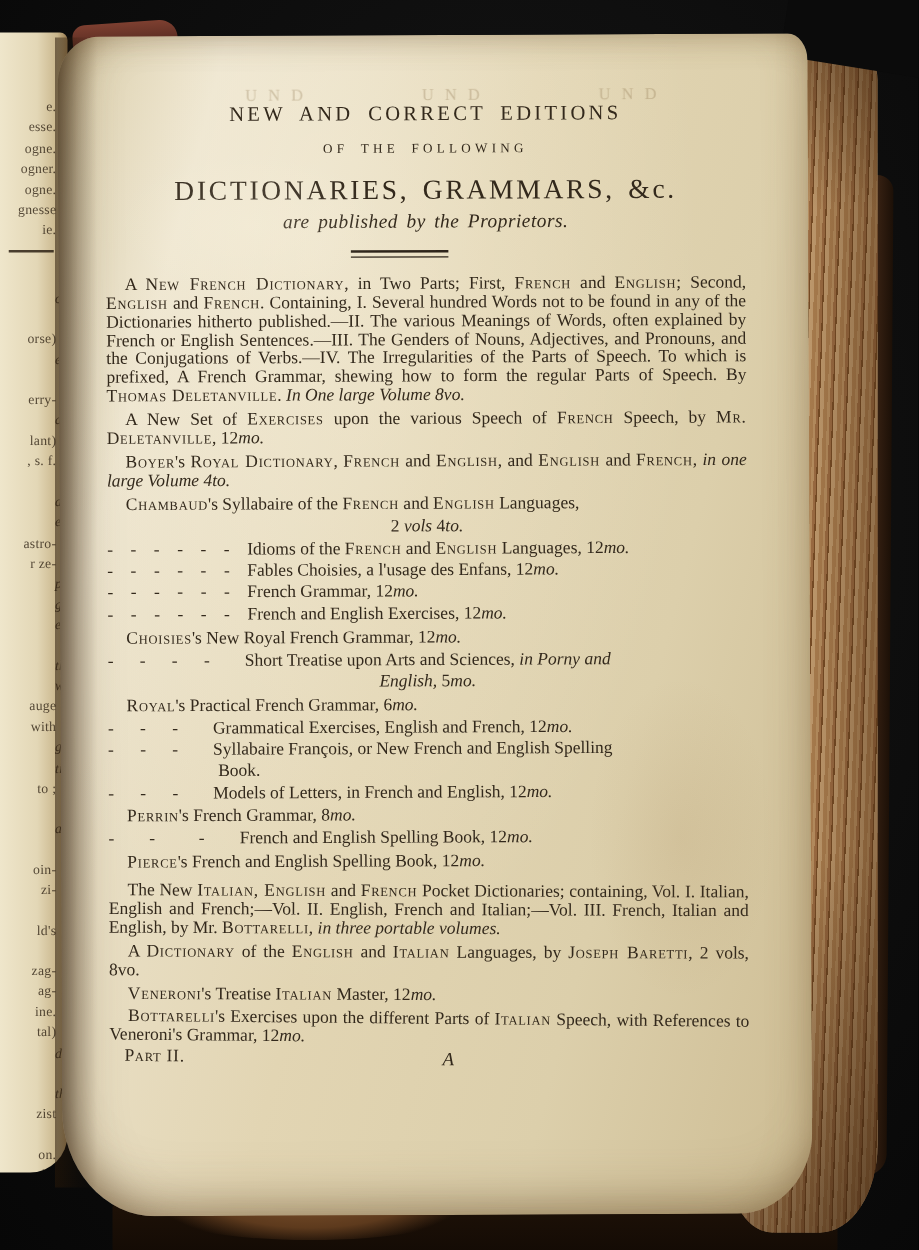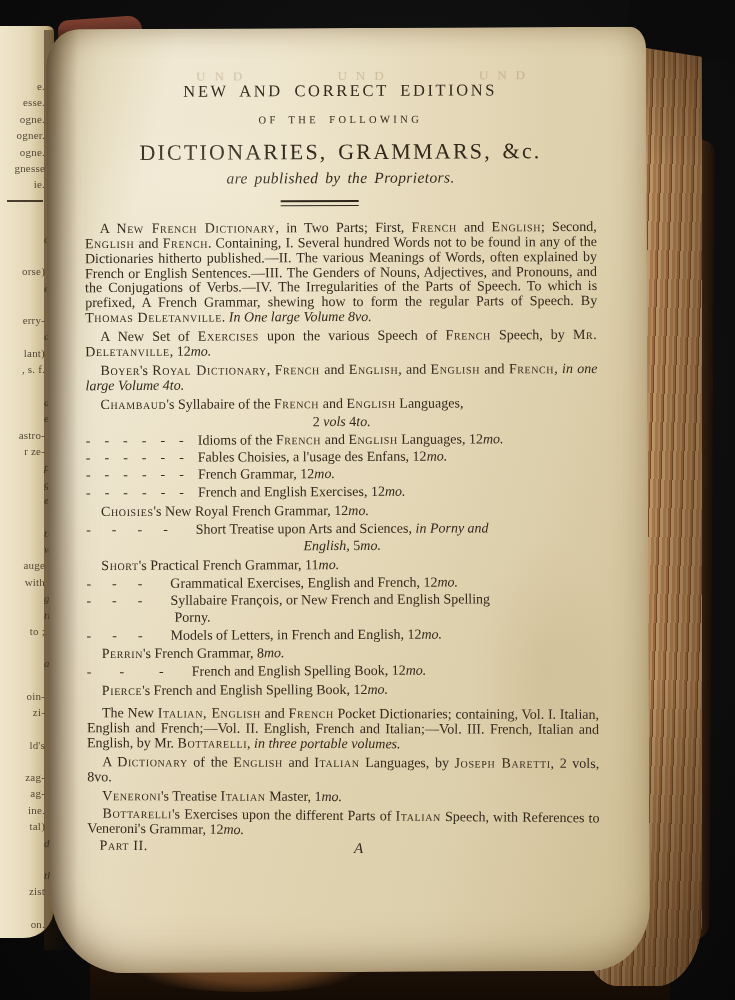--- a/index.html
+++ b/index.html
@@ -169,31 +169,31 @@
           <div class="para ind gapsm"><span class="sc">Boyer</span><span class="">'s </span><span class="sc">Royal Dictionary</span><span class="">, </span><span class="sc">French</span><span class=""> and </span><span class="sc">English</span><span class="">, and </span><span class="sc">English</span><span class=""> and </span><span class="sc">French</span><span class="">, </span><span class="it">in one large Volume 4to.</span></div>
           <div class="para ind left gapsm"><span class="sc">Chambaud</span><span class="">'s Syllabaire of the </span><span class="sc">French</span><span class=""> and </span><span class="sc">English</span><span class=""> Languages,</span></div>
           <div class="para center"><span class="">2 </span><span class="it">vols</span><span class=""> 4</span><span class="it">to.</span></div>
           <div class="para dash"><span class="">-  -  -  -  -  -  Idioms of the </span><span class="sc">French</span><span class=""> and </span><span class="sc">English</span><span class=""> Languages, 12</span><span class="it">mo.</span></div>
           <div class="para dash"><span class="">-  -  -  -  -  -  Fables Choisies, a l'usage des Enfans, 12</span><span class="it">mo.</span></div>
           <div class="para dash"><span class="">-  -  -  -  -  -  French Grammar, 12</span><span class="it">mo.</span></div>
           <div class="para dash"><span class="">-  -  -  -  -  -  French and English Exercises, 12</span><span class="it">mo.</span></div>
           <div class="para ind left gapsm"><span class="sc">Choisies</span><span class="">'s New Royal French Grammar, 12</span><span class="it">mo.</span></div>
           <div class="para dash"><span class="">-  -  -  -   Short Treatise upon Arts and Sciences, </span><span class="it">in Porny and</span></div>
           <div class="para center"><span class="it">English,</span><span class=""> 5</span><span class="it">mo.</span></div>
-          <div class="para ind left gapsm"><span class="sc">Short</span><span class="">'s Practical French Grammar, 11</span><span class="it">mo.</span></div>
+          <div class="para ind left gapsm"><span class="sc">Royal</span><span class="">'s Practical French Grammar, 6</span><span class="it">mo.</span></div>
           <div class="para dash"><span class="">-  -  -   Grammatical Exercises, English and French, 12</span><span class="it">mo.</span></div>
           <div class="para dash"><span class="">-  -  -   Syllabaire François, or New French and English Spelling</span></div>
-          <div class="para bookind"><span class="">Porny.</span></div>
+          <div class="para bookind"><span class="">Book.</span></div>
           <div class="para dash"><span class="">-  -  -   Models of Letters, in French and English, 12</span><span class="it">mo.</span></div>
           <div class="para ind left gapsm"><span class="sc">Perrin</span><span class="">'s French Grammar, 8</span><span class="it">mo.</span></div>
           <div class="para dash"><span class="">-   -   -   French and English Spelling Book, 12</span><span class="it">mo.</span></div>
           <div class="para ind left gapsm"><span class="sc">Pierce</span><span class="">'s French and English Spelling Book, 12</span><span class="it">mo.</span></div>
           <div class="para ind gapbefore tilt"><span class="">The New </span><span class="sc">Italian, English</span><span class=""> and </span><span class="sc">French</span><span class=""> Pocket Dictionaries; containing, Vol. I. Italian, English and French;—Vol. II. English, French and Italian;—Vol. III. French, Italian and English, by Mr. </span><span class="sc">Bottarelli</span><span class="">, </span><span class="it">in three portable volumes.</span></div>
           <div class="para ind gapsm tilt"><span class="">A </span><span class="sc">Dictionary</span><span class=""> of the </span><span class="sc">English</span><span class=""> and </span><span class="sc">Italian</span><span class=""> Languages, by </span><span class="sc">Joseph Baretti</span><span class="">, 2 vols, 8vo.</span></div>
-          <div class="para ind left gapsm tilt"><span class="sc">Veneroni</span><span class="">'s Treatise </span><span class="sc">Italian</span><span class=""> Master, 1</span><span class="it">mo.</span></div>
+          <div class="para ind left gapsm tilt"><span class="sc">Veneroni</span><span class="">'s Treatise </span><span class="sc">Italian</span><span class=""> Master, 12</span><span class="it">mo.</span></div>
           <div class="para ind gapsm tilt2"><span class="sc">Bottarelli</span><span class="">'s Exercises upon the different Parts of </span><span class="sc">Italian</span><span class=""> Speech, with References to Veneroni's Grammar, 12</span><span class="it">mo.</span></div>
         </div>
       <div class="footer">
         <span class="part sc">Part II.</span>
         <span class="sig">A</span>
       </div>
     </div>
   </div>
   <div class="gutter"></div>
   <div class="stain1"></div>

